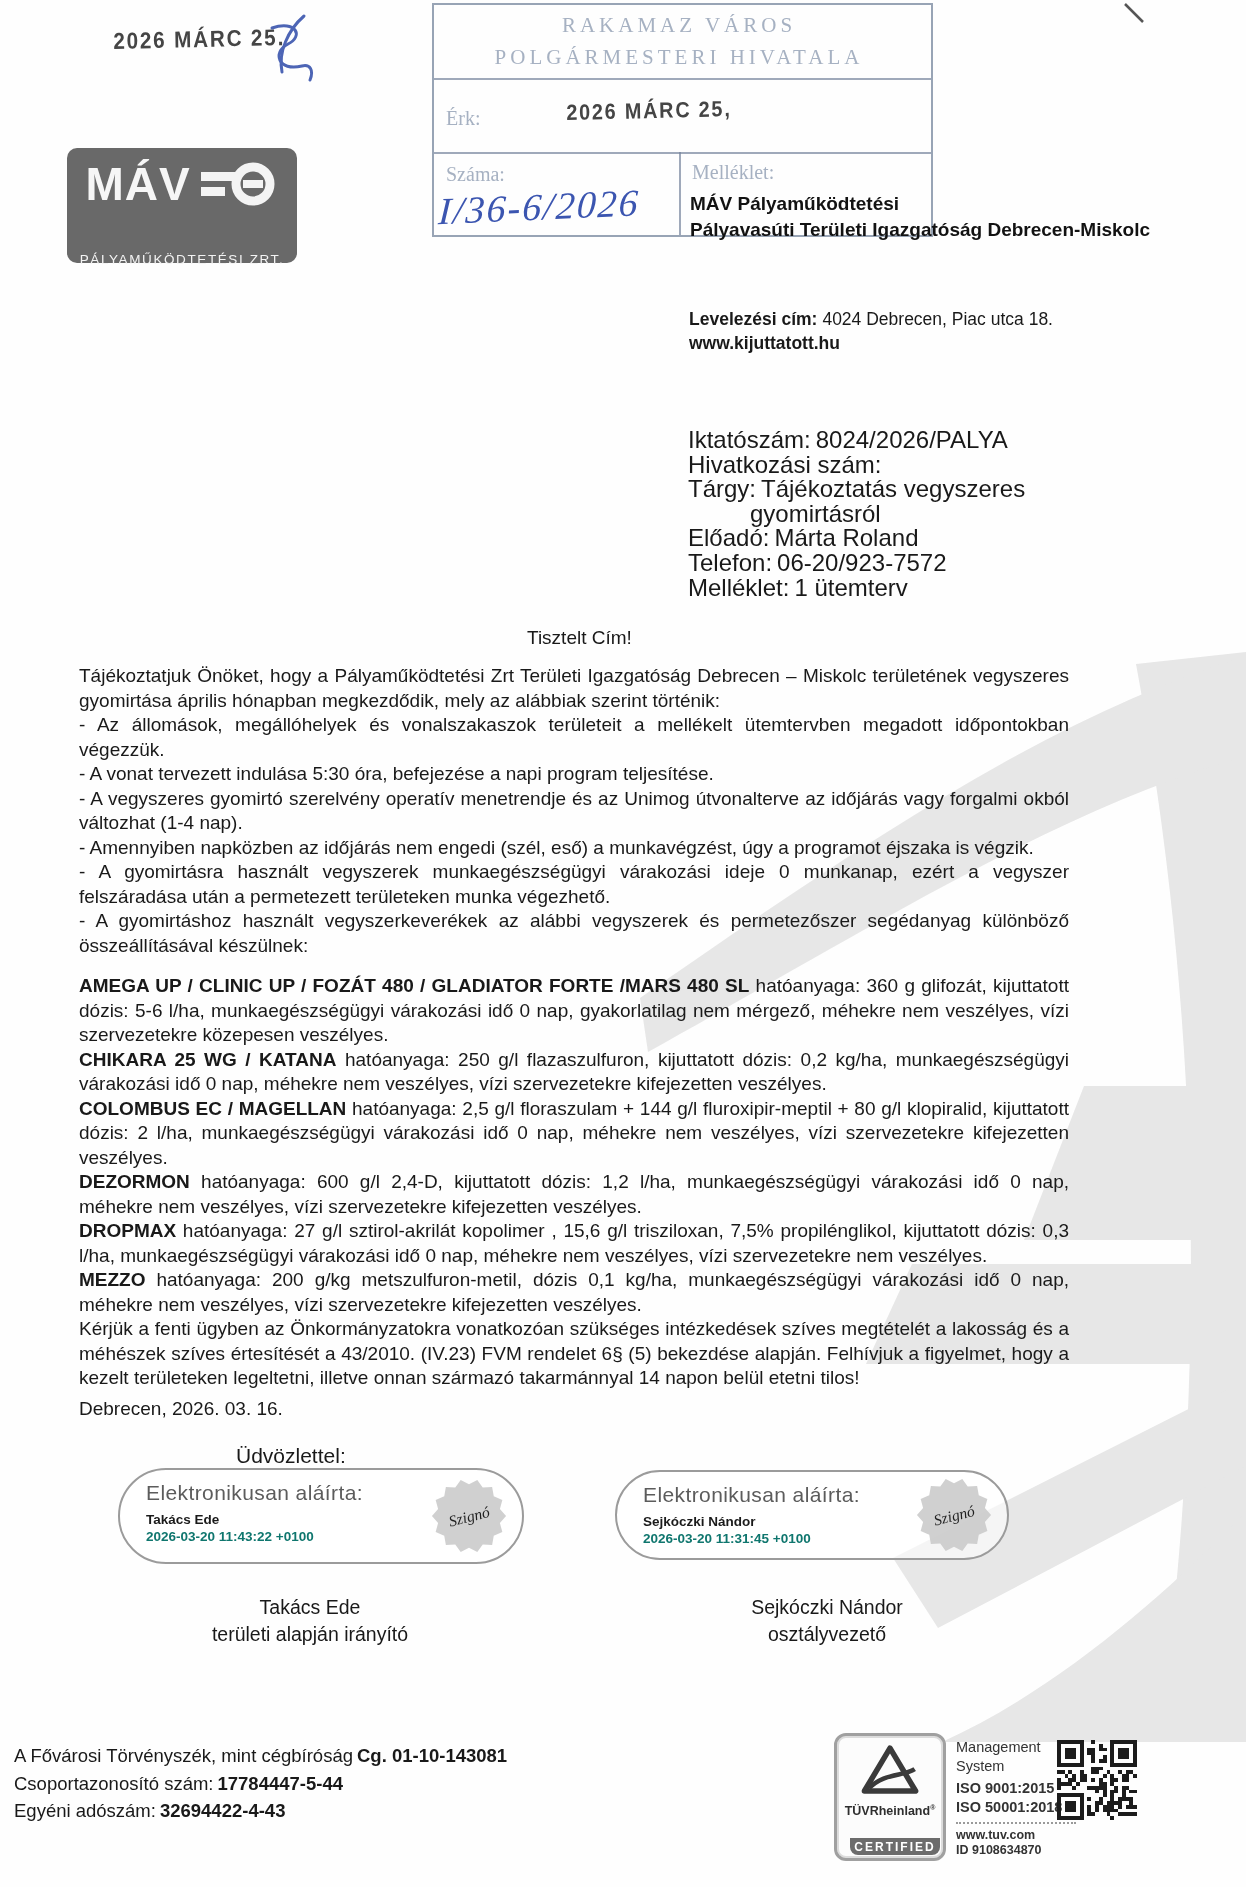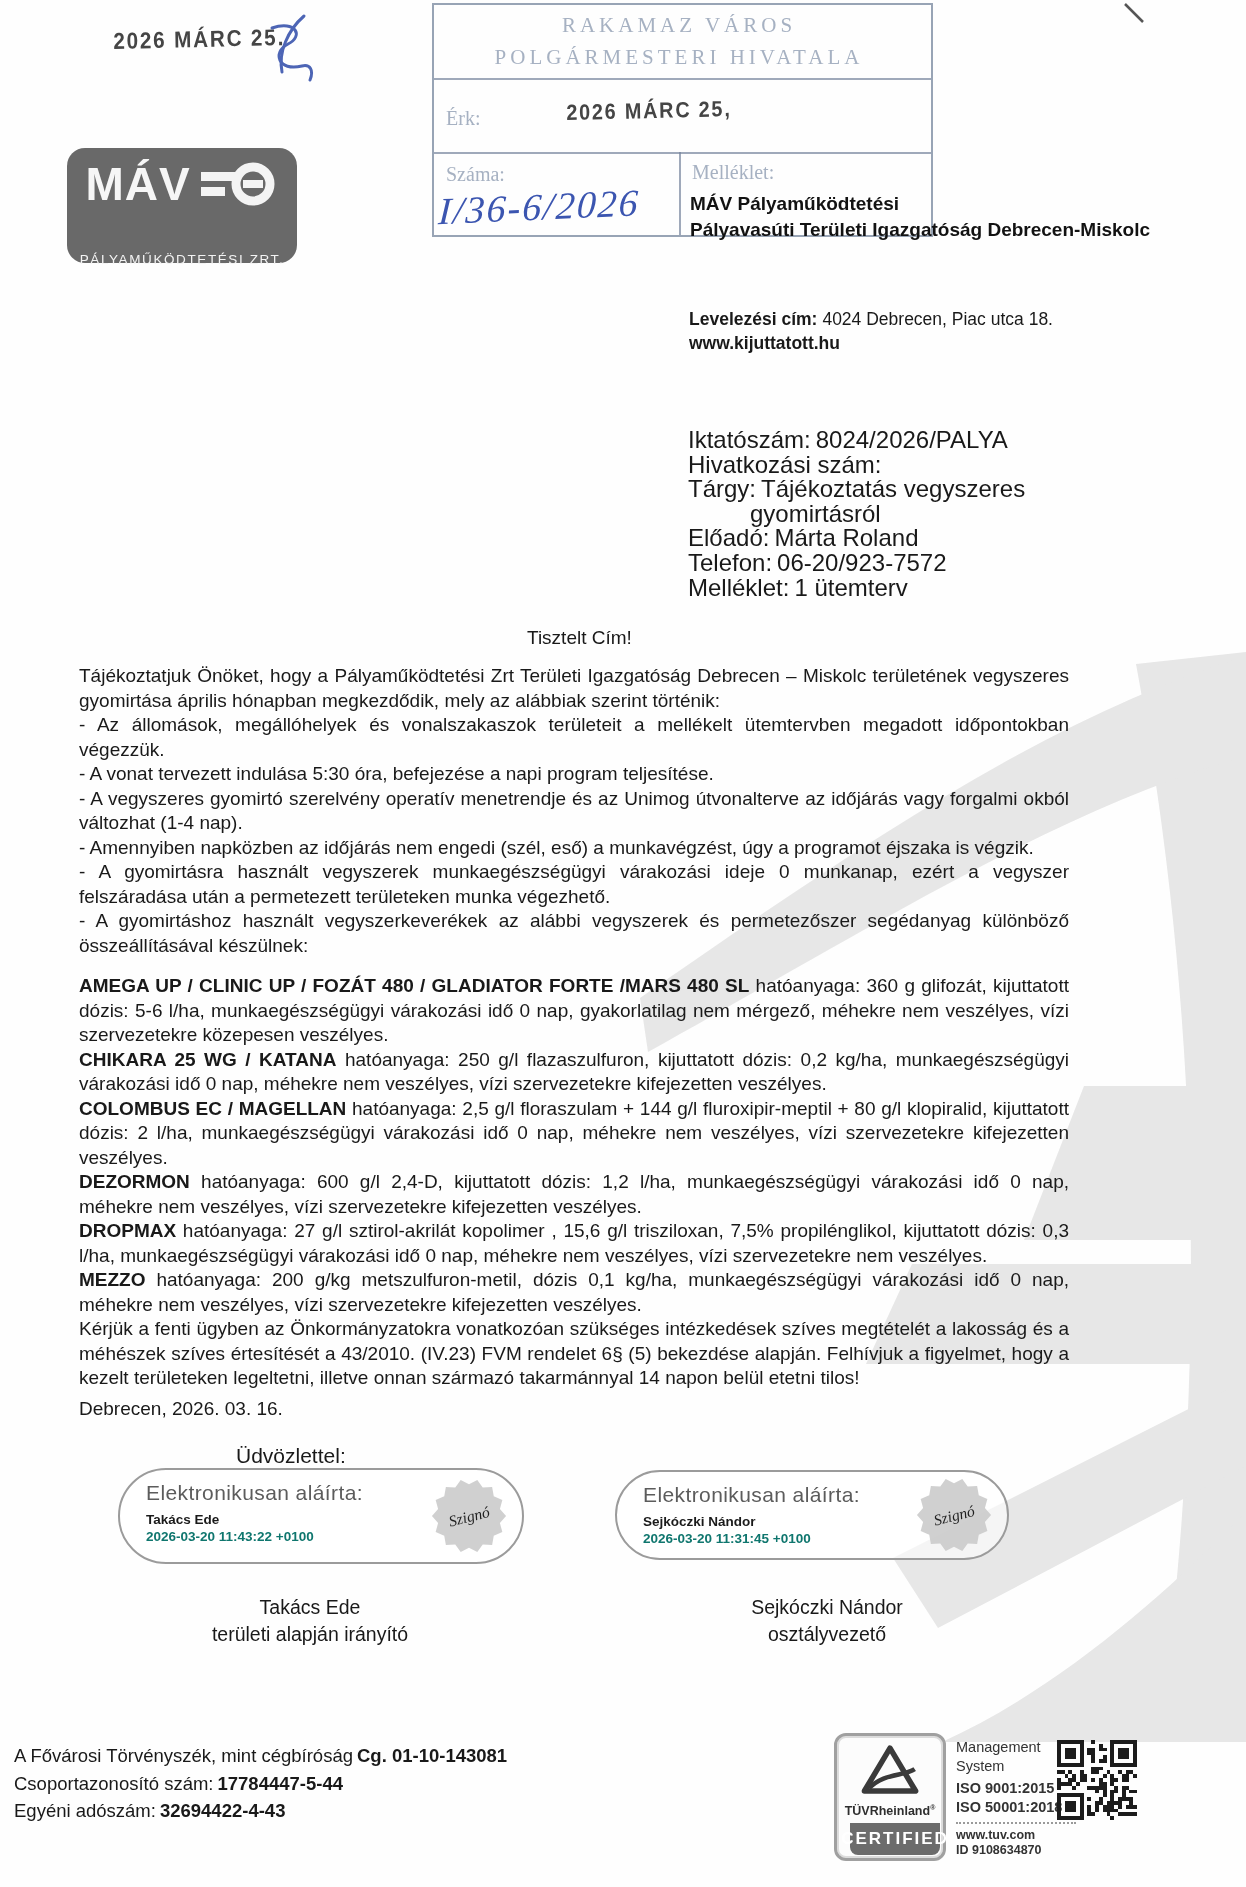--- a/index.html
+++ b/index.html
@@ -6,21 +6,21 @@
   .page{position:relative;width:1246px;height:1887px;background:#fefefe;margin:0 auto;
         font-family:"Liberation Sans",sans-serif;color:#191919;overflow:hidden;}
   .abs{position:absolute;}
   .layer{position:relative;z-index:2;}
   
   .wm{position:absolute;inset:0;z-index:1;pointer-events:none;}
   
   .stamp-date{font-weight:700;font-size:23px;letter-spacing:2px;color:#454545;
               transform:scaleX(.9) rotate(-1.2deg);transform-origin:left top;white-space:nowrap;}
   
-  .logo{left:67px;top:148px;width:230px;height:115px;background:#696969;border-radius:18px;
+  .logo{left:67px;top:148px;width:230px;height:115px;background:#696969;border-radius:10px;
         display:flex;flex-direction:column;align-items:center;justify-content:flex-start;gap:16px;}
   .logo-row{display:flex;align-items:center;gap:10px;margin-top:10px;height:56px;}
   .logo-brand{color:#f6f6f6;font-weight:700;font-size:46px;letter-spacing:1px;line-height:1;}
   .logo-rule{width:198px;height:3px;background:#f2f2f2;margin-top:3px;}
   .logo-caption{color:#f3f3f3;font-size:13.5px;letter-spacing:1.6px;margin-top:7px;white-space:nowrap;}
   
   .inbox{left:432px;top:3px;width:497px;height:230px;border:2px solid rgba(118,133,156,.75);}
   .inbox .sep{position:absolute;left:0;right:0;height:0;border-top:2px solid rgba(118,133,156,.7);}
   .inbox .vdiv{position:absolute;top:147px;bottom:0;left:245px;width:0;border-left:2px solid rgba(118,133,156,.7);}
   .faded{font-family:Liberation Serif, serif;color:rgba(112,129,156,.62);}
@@ -53,22 +53,22 @@
   .seal polygon{fill:#c8c8c8;opacity:.85;}
   .seal text{font-family:"Liberation Serif",serif;font-style:italic;font-size:16px;fill:#1f1f1f;}
   .name-block{width:300px;text-align:center;font-size:19.5px;line-height:27px;}
   
   .footer{left:14px;top:1742px;font-size:18.5px;line-height:27.5px;}
   .footer b{margin-left:4px;}
   .tuv-badge{left:834px;top:1733px;width:106px;height:122px;border:3px solid #a0a0a0;border-radius:12px;
              background:#fcfcfc;box-shadow:inset 0 0 0 2px #dcdcdc;text-align:center;}
   .tuv-brand{font-size:12.5px;font-weight:700;color:#2e2e2e;margin-top:1px;white-space:nowrap;}
   .tuv-brand sup{font-size:7px;}
-  .tuv-band{position:absolute;bottom:3px;left:13px;right:3px;height:32px;background:#6c6c6c;
-            border-radius:0 0 8px 8px;color:#fff;font-size:17px;font-weight:700;letter-spacing:2px;
+  .tuv-band{position:absolute;bottom:3px;left:13px;right:3px;height:17px;background:#6c6c6c;
+            border-radius:0 0 8px 8px;color:#fff;font-size:12px;font-weight:700;letter-spacing:2px;
             display:flex;align-items:center;justify-content:center;}
   .iso-col{left:956px;top:1738px;width:130px;font-size:14.5px;line-height:18.5px;color:#333;}
   .iso-col .iso{font-weight:600;}
   .iso-divider{width:120px;border-top:2px dotted #9a9a9a;margin:6px 0 4px 0;}
   .iso-small{font-size:12.5px;font-weight:700;line-height:15px;}
   .qr{left:1057px;top:1740px;width:80px;height:80px;shape-rendering:crispEdges;}
 </style>
 </head>
 <body>
 

